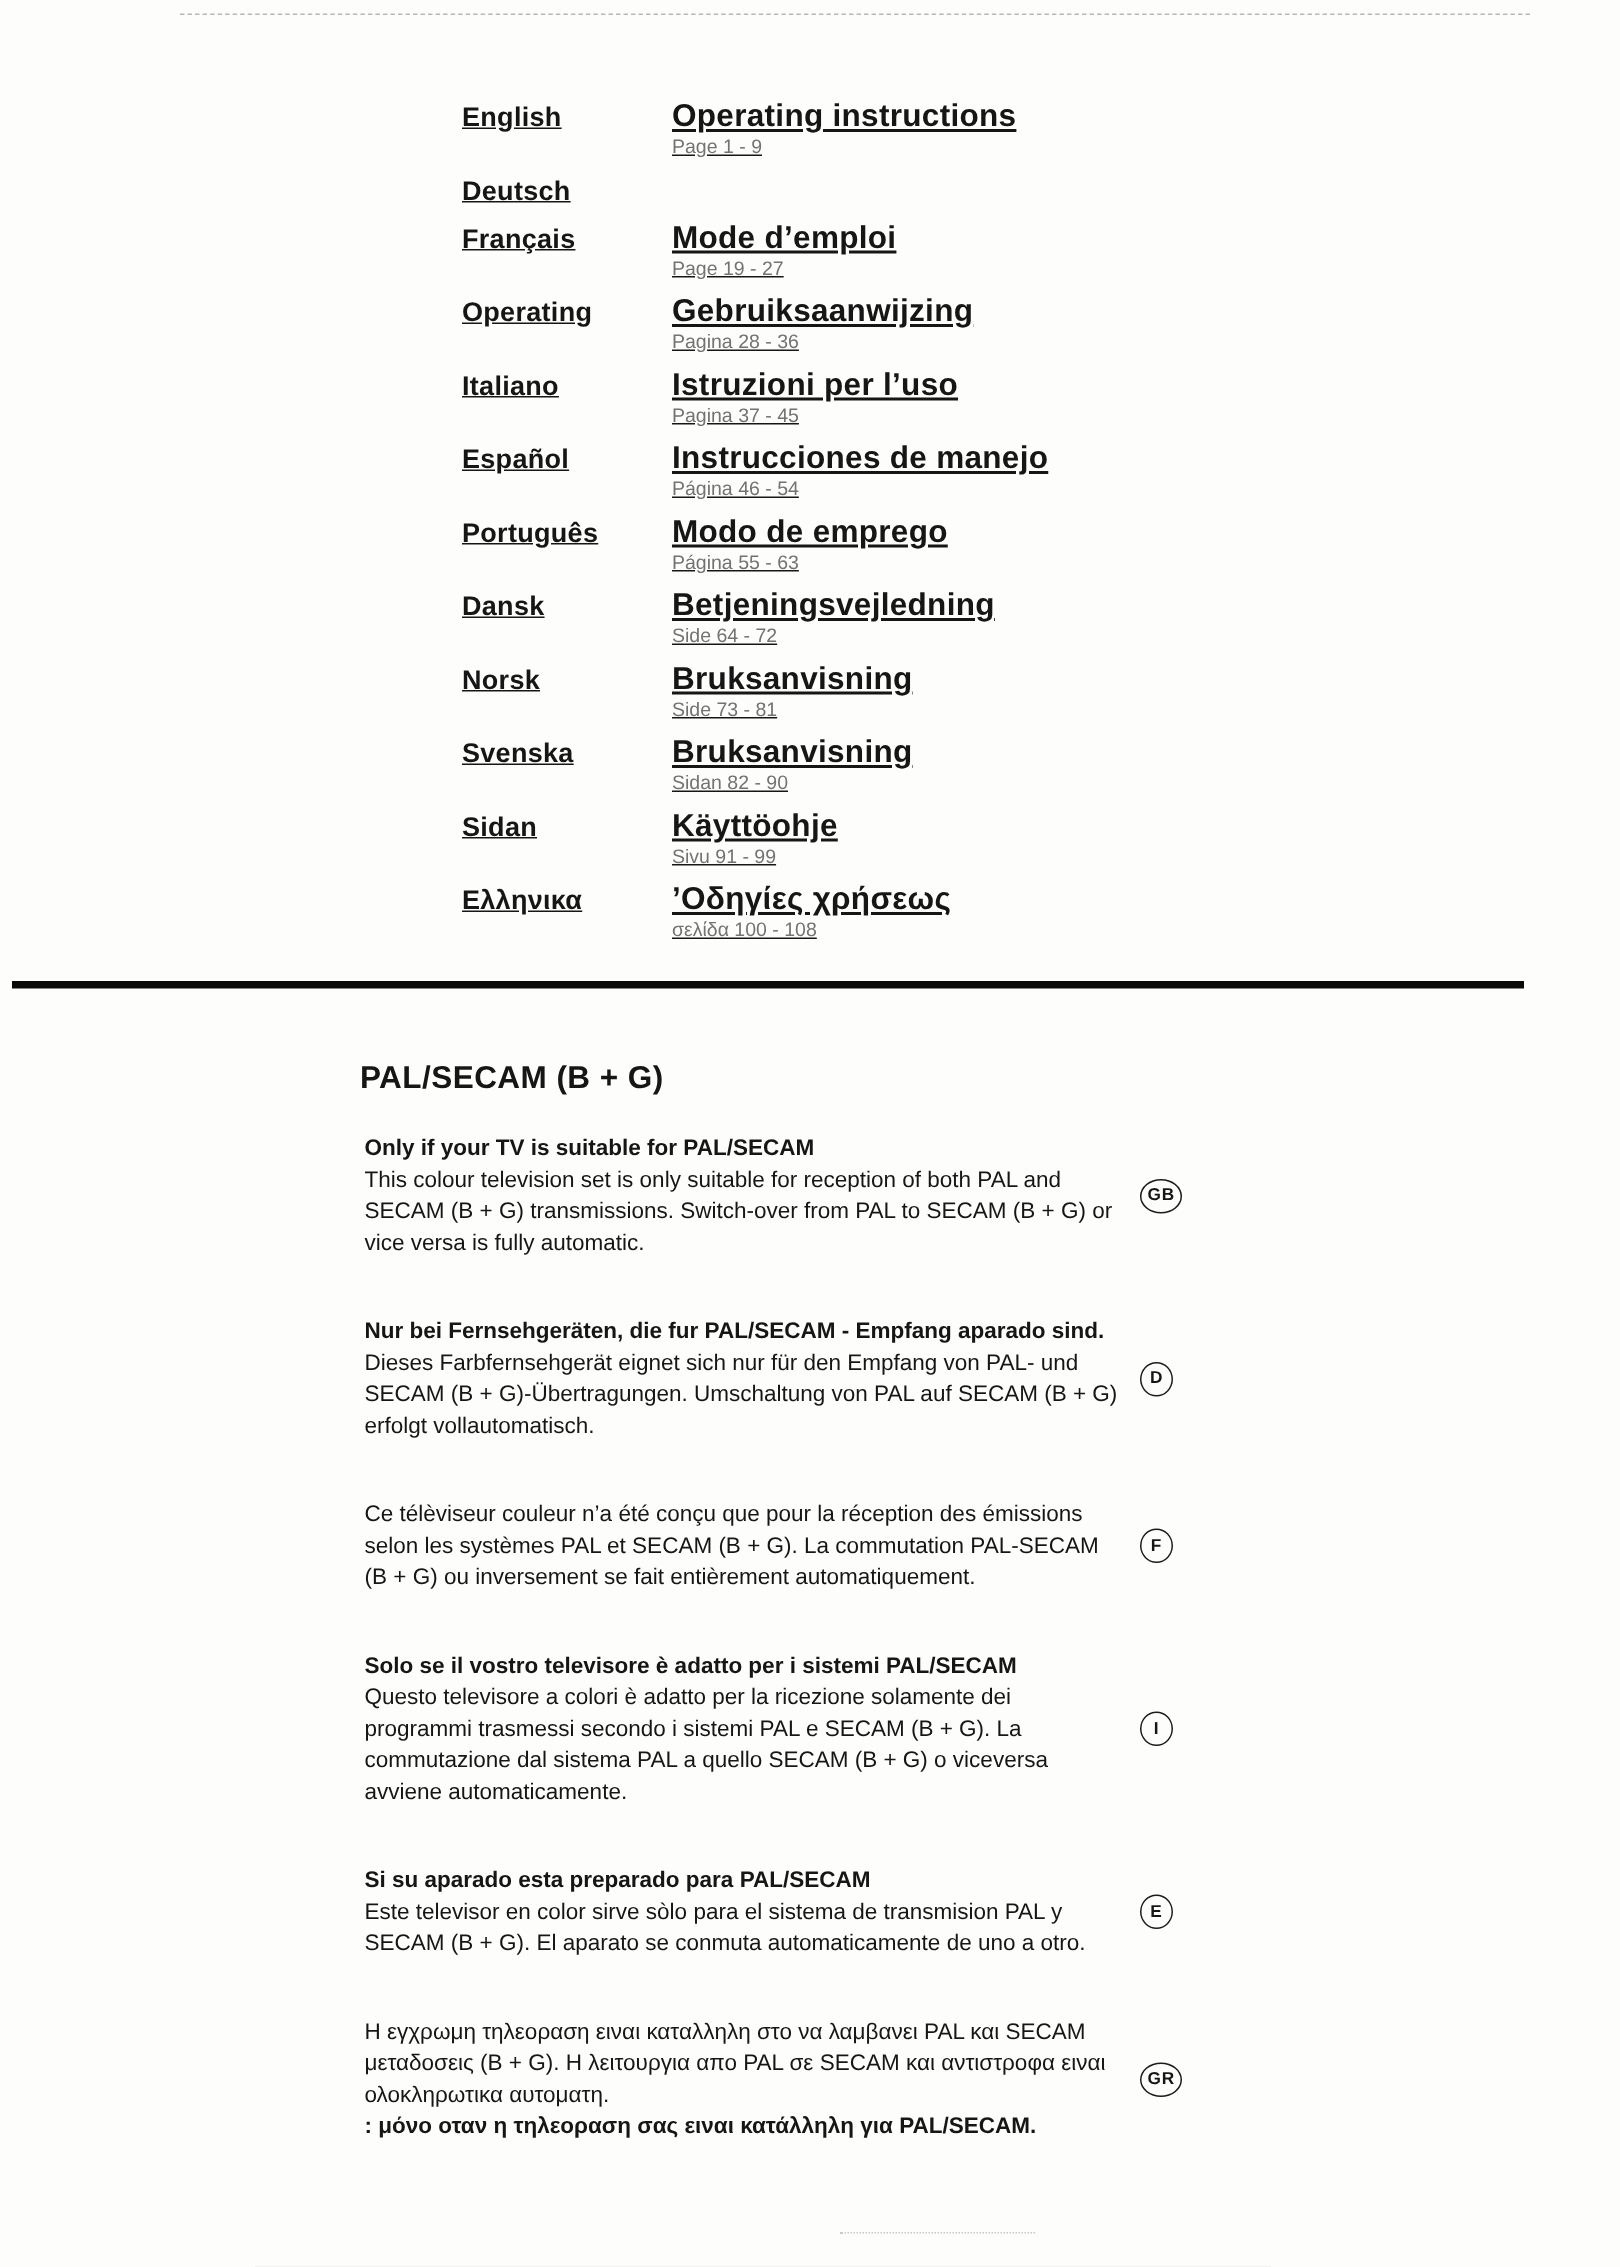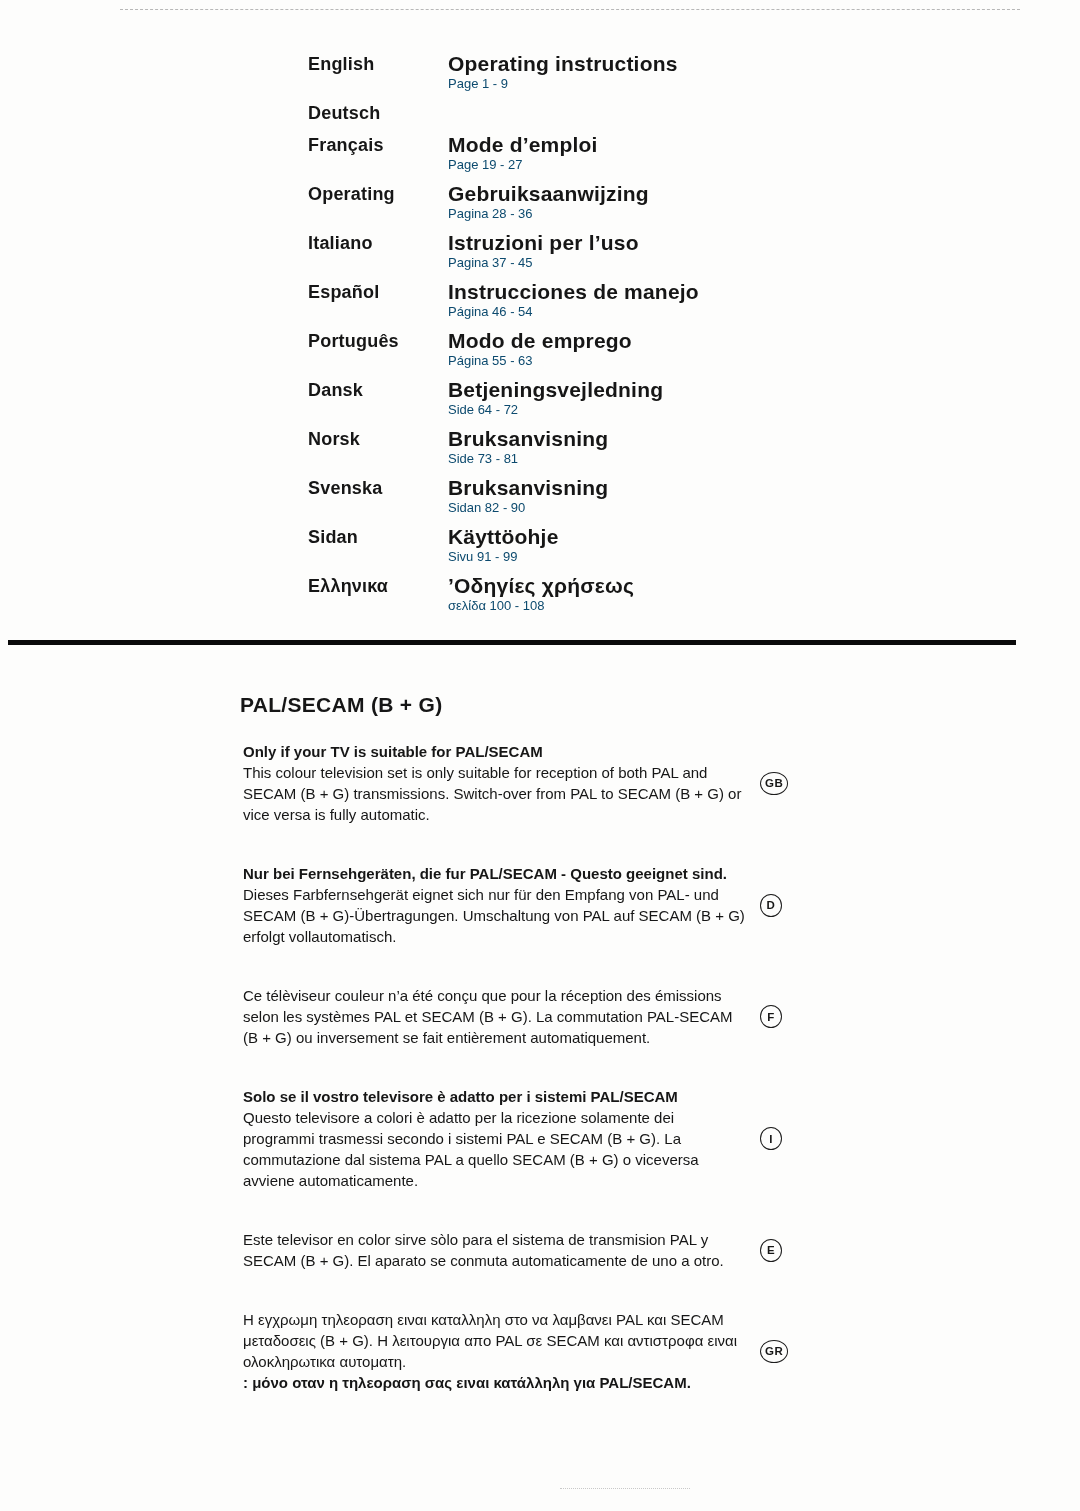--- a/index.html
+++ b/index.html
@@ -28,22 +28,23 @@
   .scan-bottom {
     position: absolute;
     bottom: 22px;
     left: 560px;
     width: 130px;
     border-top: 1px dotted #a8a8a8;
     opacity: .6;
   }
   
   .lang-index {
-    padding-top: 54px;
+    padding-top: 68px;
     margin-left: 308px;
+    text-decoration: underline;
   }
   .lang-row {
     display: flex;
     margin-bottom: 11px;
   }
   .lang-name {
     width: 140px;
     font-size: 18px;
     font-weight: bold;
     letter-spacing: .2px;
@@ -51,21 +52,21 @@
   .lang-title {
     font-size: 21px;
     font-weight: bold;
     letter-spacing: .2px;
     line-height: 20px;
   }
   .lang-pages {
     font-size: 13px;
     line-height: 16px;
     margin-top: 2px;
-    color: #0c4a6e;
+    color: #737373;
   }
   
   .rule {
     margin: 26px 0 0 8px;
     width: 1008px;
     height: 5px;
     background: #0a0a0a;
   }
   
   .section-title {
@@ -229,21 +230,21 @@
         <div class="block-body">This colour television set is only suitable for reception of both PAL and SECAM (B + G) transmissions. Switch-over from PAL to SECAM (B + G) or vice versa is fully automatic.</div>
         <div class="block-note"></div>
       </div>
       <div class="badge-wrap">
         <span class="badge">GB</span>
       </div>
     </div>
 
     <div class="block">
       <div class="block-text">
-        <div class="block-heading">Nur bei Fernsehgeräten, die fur PAL/SECAM - Questo geeignet sind.</div>
+        <div class="block-heading">Nur bei Fernsehgeräten, die fur PAL/SECAM - Empfang aparado sind.</div>
         <div class="block-body">Dieses Farbfernsehgerät eignet sich nur für den Empfang von PAL- und SECAM (B + G)-Übertragungen. Umschaltung von PAL auf SECAM (B + G) erfolgt vollautomatisch.</div>
         <div class="block-note"></div>
       </div>
       <div class="badge-wrap">
         <span class="badge">D</span>
       </div>
     </div>
 
     <div class="block">
       <div class="block-text">
@@ -261,20 +262,21 @@
         <div class="block-body">Questo televisore a colori è adatto per la ricezione solamente dei programmi trasmessi secondo i sistemi PAL e SECAM (B + G). La commutazione dal sistema PAL a quello SECAM (B + G) o viceversa avviene automaticamente.</div>
         <div class="block-note"></div>
       </div>
       <div class="badge-wrap">
         <span class="badge">I</span>
       </div>
     </div>
 
     <div class="block">
       <div class="block-text">
+        <div class="block-heading">Si su aparado esta preparado para PAL/SECAM</div>
         <div class="block-body">Este televisor en color sirve sòlo para el sistema de transmision PAL y SECAM (B + G). El aparato se conmuta automaticamente de uno a otro.</div>
         <div class="block-note"></div>
       </div>
       <div class="badge-wrap">
         <span class="badge">E</span>
       </div>
     </div>
 
     <div class="block">
       <div class="block-text">

